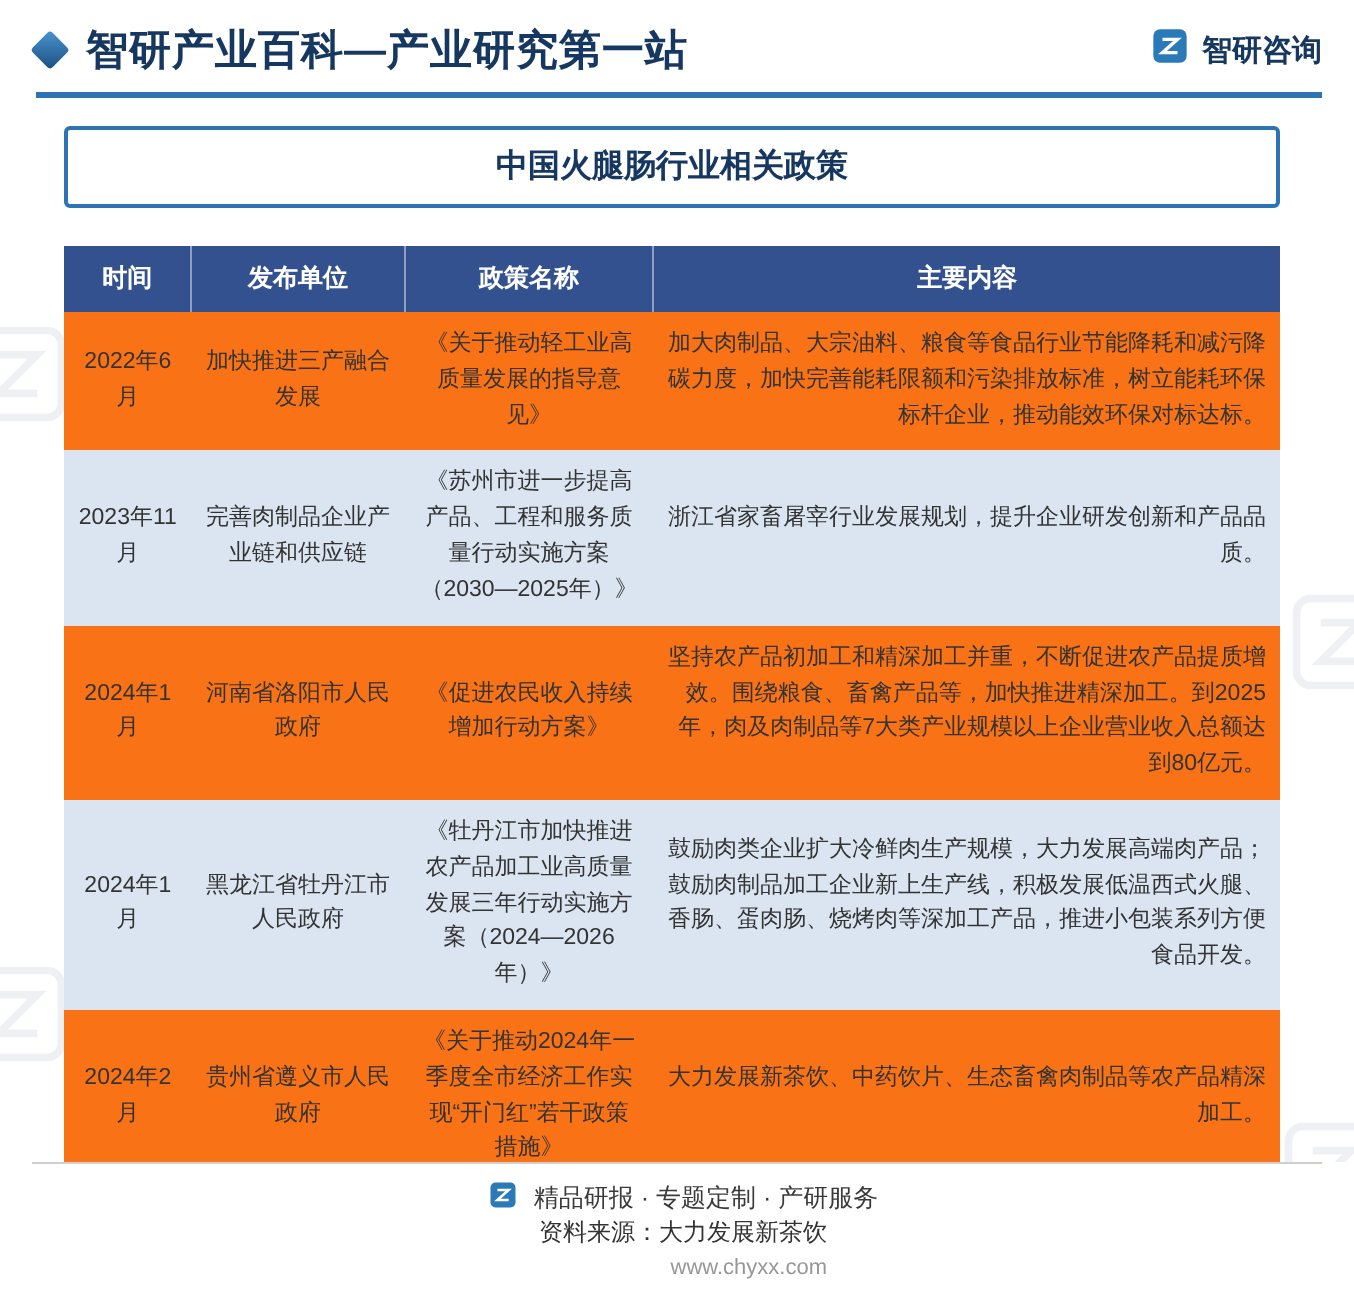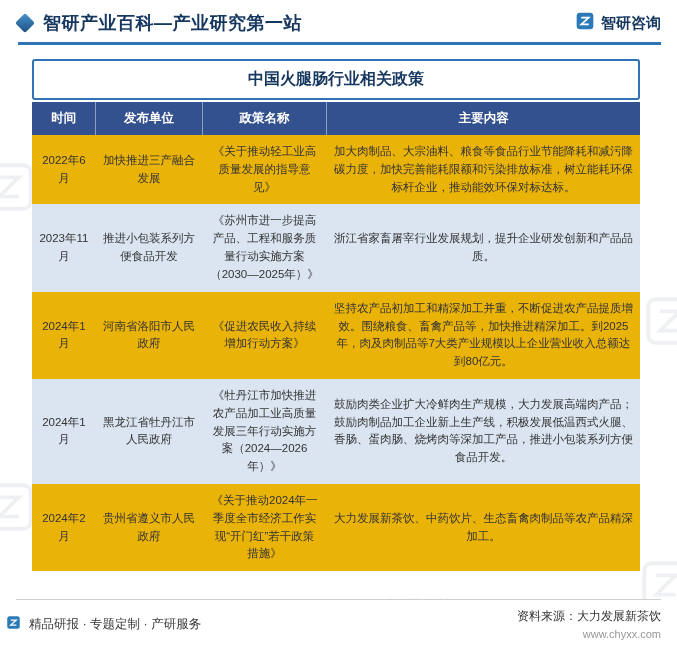--- a/index.html
+++ b/index.html
@@ -8,43 +8,43 @@
     font-family: "Liberation Sans", "DejaVu Sans", sans-serif;
     background:#ffffff; color:#333; position:relative; overflow:hidden;
   }
   
   .wm { position:absolute; z-index:0; opacity:.65; pointer-events:none; }
   .wm-text { position:absolute; z-index:0; color:#ececec; font-size:15px; letter-spacing:2px; pointer-events:none; }
   
   .topbar { position:relative; z-index:2; display:flex; align-items:center; justify-content:space-between; padding:11px 16px 7px 18px; background:#fff; }
   .brand-left { display:flex; align-items:center; gap:11px; }
   .diamond { width:14px; height:14px; transform:rotate(45deg); background:linear-gradient(135deg,#4a94cf,#1b4f82); border-radius:2px; flex:0 0 auto; }
-  .site-title { font-size:18px; font-weight:bold; color:#16375f; letter-spacing:.5px; }
+  .site-title { font-size:21px; font-weight:bold; color:#16375f; letter-spacing:.5px; }
   .brand-right { display:flex; align-items:center; gap:6px; }
   .logo-text { font-size:15px; font-weight:bold; color:#16375f; }
   .header-rule { position:relative; z-index:2; height:3px; background:#2e74b5; margin:0 16px 0 18px; }
   
   .content { position:relative; z-index:1; padding:14px 37px 0 32px; }
   .title-box { border:2px solid #2e74b5; border-radius:3px; background:#fff; text-align:center; padding:8px 4px; font-size:16px; font-weight:bold; color:#16375f; }
-  table.policy { width:100%; border-collapse:collapse; margin-top:2px; table-layout:fixed; background:#eab308; }
+  table.policy { width:100%; border-collapse:collapse; margin-top:19px; table-layout:fixed; background:#f97316; }
   table.policy th {
     background:#33518e; color:#fff; font-size:12.5px; font-weight:bold;
     padding:8px 2px; text-align:center;
   }
   table.policy th + th { border-left:1px solid rgba(255,255,255,.45); }
   table.policy td {
     font-size:11.5px; line-height:1.55; padding:8px 7px; vertical-align:middle; color:#333;
   }
   table.policy tbody tr:nth-child(even) { background:#dbe5f1; }
   .cell-time, .cell-unit, .cell-policy { text-align:center; }
-  .cell-content { text-align:center; }
+  .cell-content { text-align:right; }
   
   .footer { position:absolute; left:0; right:0; bottom:0; z-index:3; background:#fff; }
   .footer-rule { border-top:1px solid #cfcfcf; margin:0 16px; }
-  .footer-row { display:flex; justify-content:space-between; align-items:center; padding:8px 16px 12px 6px; }
+  .footer-row { display:flex; justify-content:space-between; align-items:center; padding:8px 16px 12px 22px;flex-direction:column; }
   .footer-left { display:flex; align-items:center; gap:8px; font-size:12.5px; color:#3a3a3a; }
   .footer-right { text-align:right; }
   .source { font-size:12px; color:#333; }
   .website { font-size:11px; color:#979797; margin-top:3px; cursor:pointer; }
 </style>
 </head>
 <body>
 
 <div class="wm" style="left:-20px; top:158px;">
   <svg width="58" height="58" viewBox="0 0 24 24">
@@ -111,21 +111,21 @@
     </thead>
     <tbody>
       <tr>
         <td class="cell-time">2022年6月</td>
         <td class="cell-unit">加快推进三产融合发展</td>
         <td class="cell-policy">《关于推动轻工业高质量发展的指导意见》</td>
         <td class="cell-content">加大肉制品、大宗油料、粮食等食品行业节能降耗和减污降碳力度，加快完善能耗限额和污染排放标准，树立能耗环保标杆企业，推动能效环保对标达标。</td>
       </tr>
       <tr>
         <td class="cell-time">2023年11月</td>
-        <td class="cell-unit">推进小包装系列方便食品开发</td>
+        <td class="cell-unit">完善肉制品企业产业链和供应链</td>
         <td class="cell-policy">《苏州市进一步提高产品、工程和服务质量行动实施方案（2030—2025年）》</td>
         <td class="cell-content">浙江省家畜屠宰行业发展规划，提升企业研发创新和产品品质。</td>
       </tr>
       <tr>
         <td class="cell-time">2024年1月</td>
         <td class="cell-unit">河南省洛阳市人民政府</td>
         <td class="cell-policy">《促进农民收入持续增加行动方案》</td>
         <td class="cell-content">坚持农产品初加工和精深加工并重，不断促进农产品提质增效。围绕粮食、畜禽产品等，加快推进精深加工。到2025年，肉及肉制品等7大类产业规模以上企业营业收入总额达到80亿元。</td>
       </tr>
       <tr>

